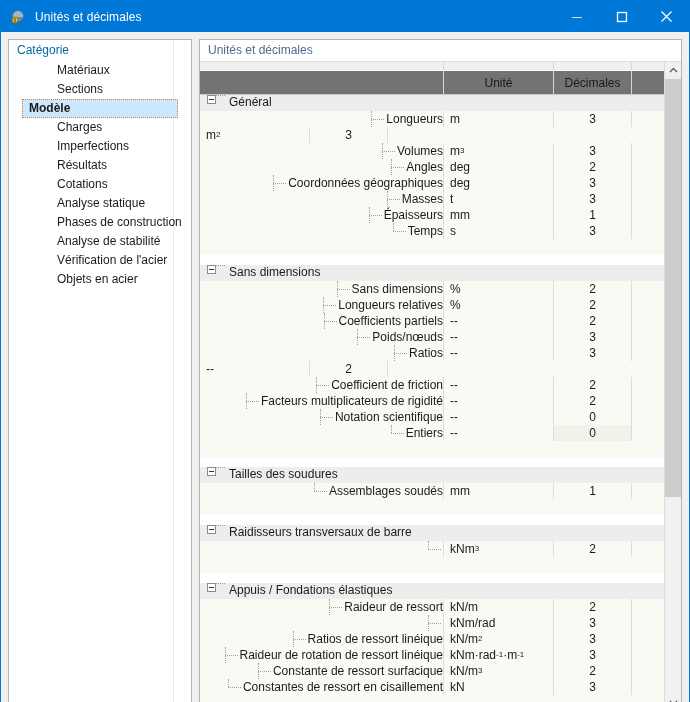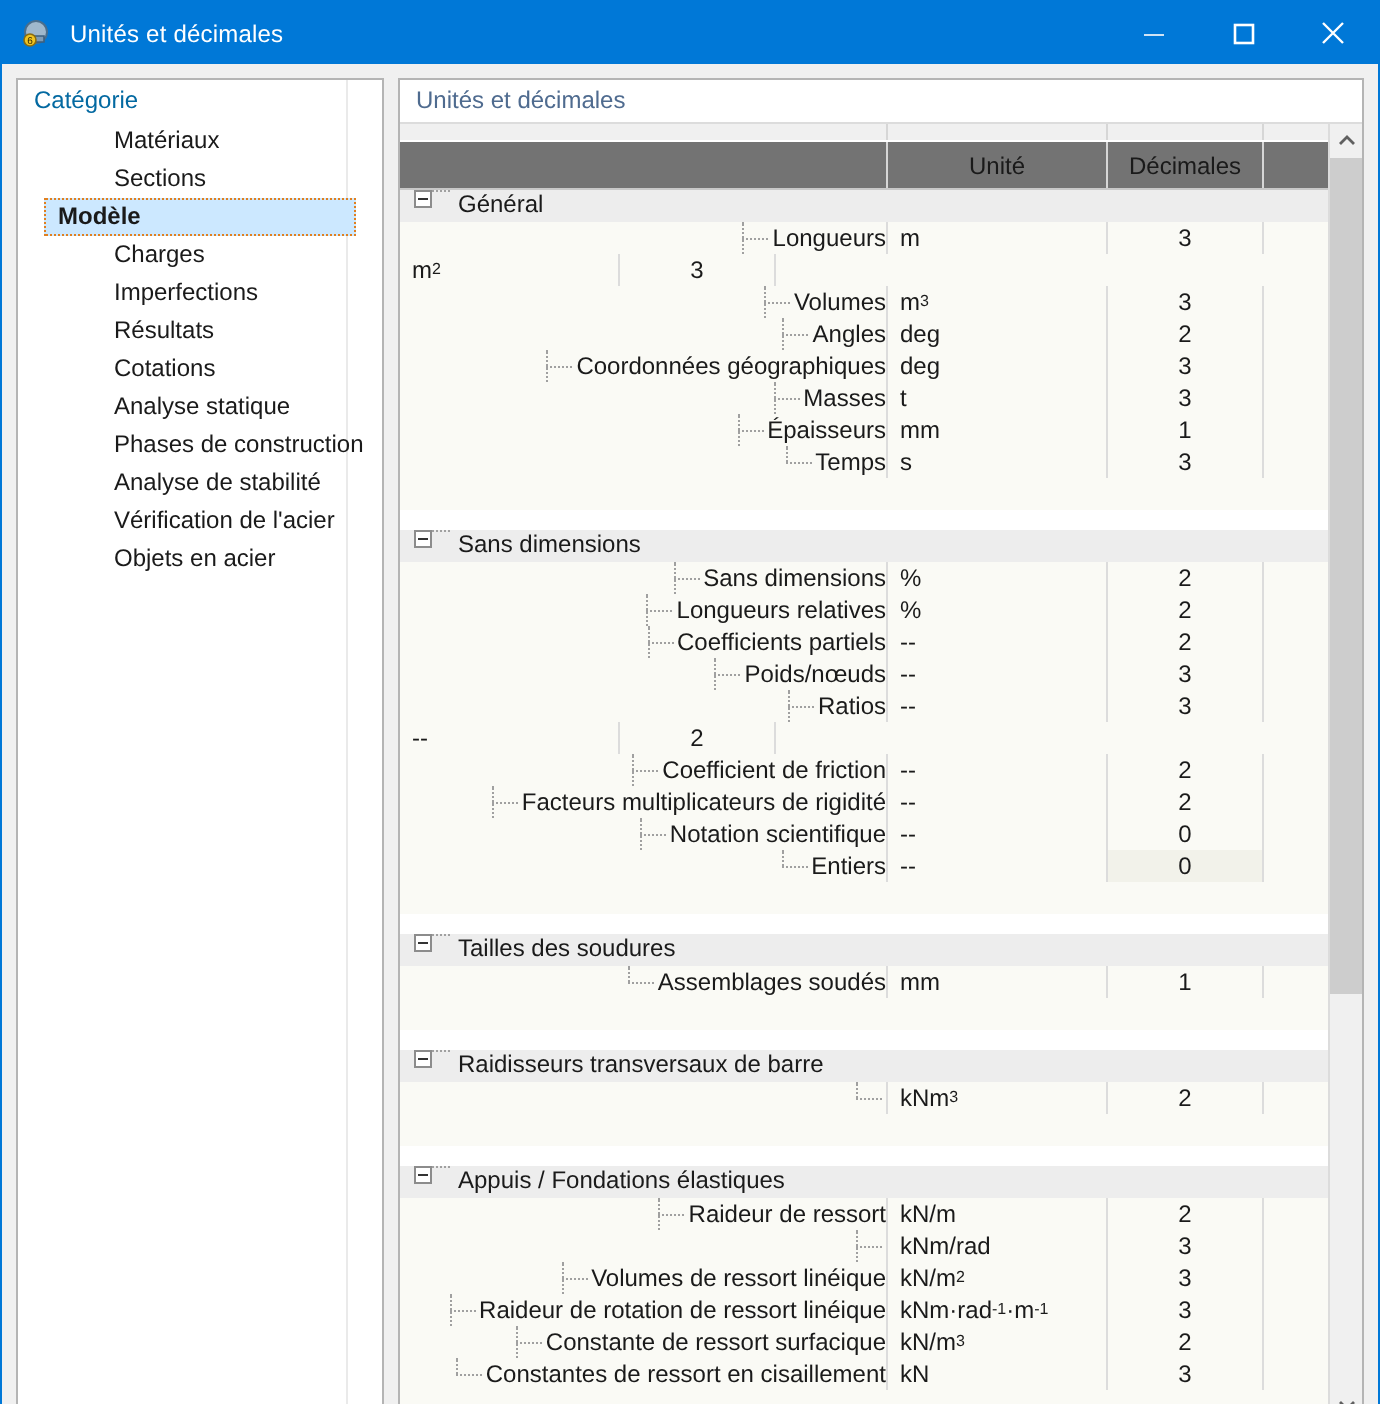--- a/index.html
+++ b/index.html
@@ -526,21 +526,21 @@
                 <div class="cell name">
                   <div class="itemtree"></div>
                 </div>
                 <div class="cell unit">kNm/rad</div>
                 <div class="cell dec">3</div>
                 <div class="cell tail"></div>
               </div>
               <div class="row item">
                 <div class="cell name">
                   <div class="itemtree"></div>
-                  <span class="iname">Volumes de ressort linéique</span>
+                  <span class="iname">Ratios de ressort linéique</span>
                 </div>
                 <div class="cell unit">kN/m<sup>2</sup></div>
                 <div class="cell dec">3</div>
                 <div class="cell tail"></div>
               </div>
               <div class="row item">
                 <div class="cell name">
                   <div class="itemtree"></div>
                   <span class="iname">Raideur de rotation de ressort linéique</span>
                 </div>

